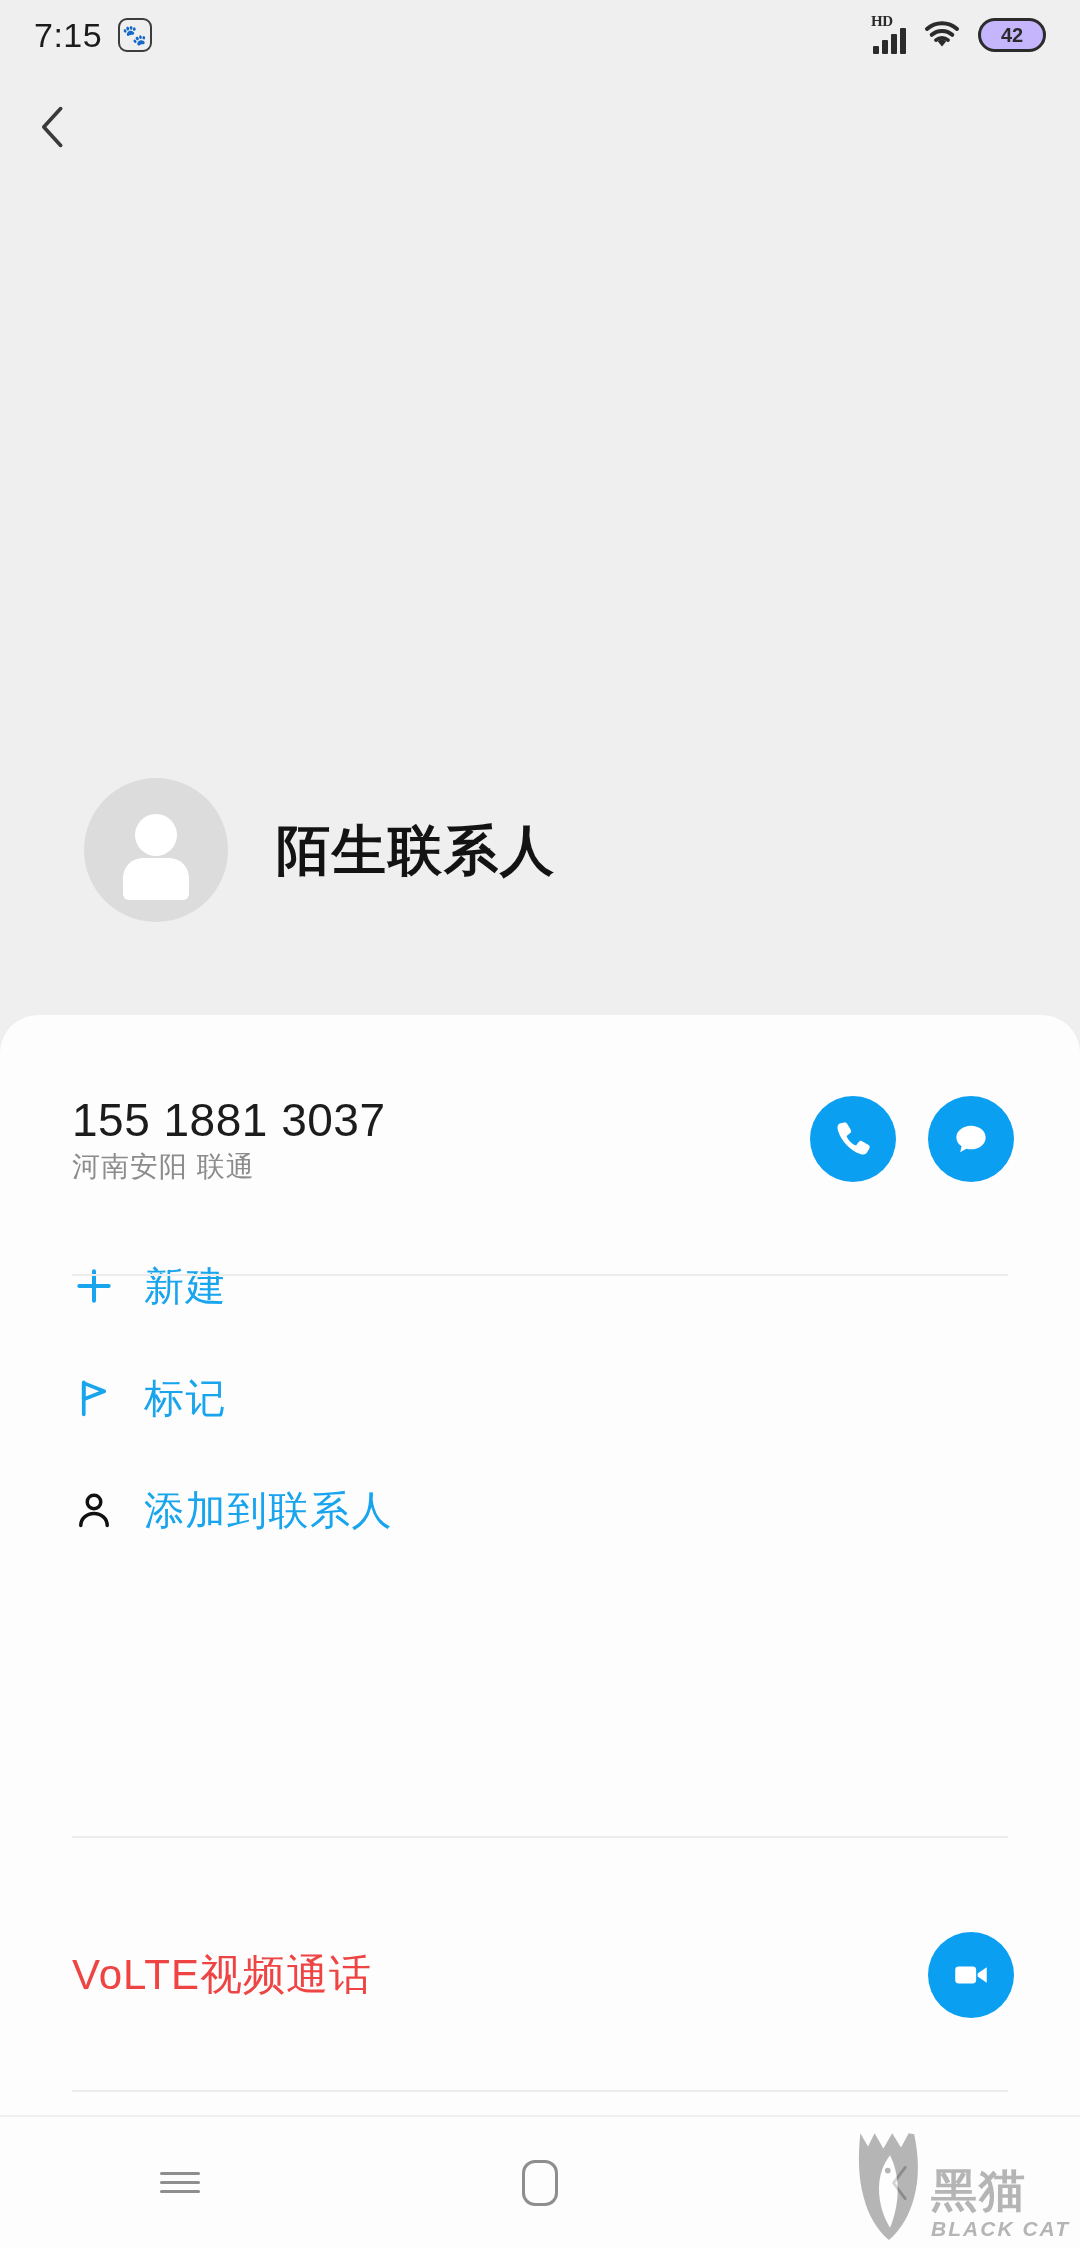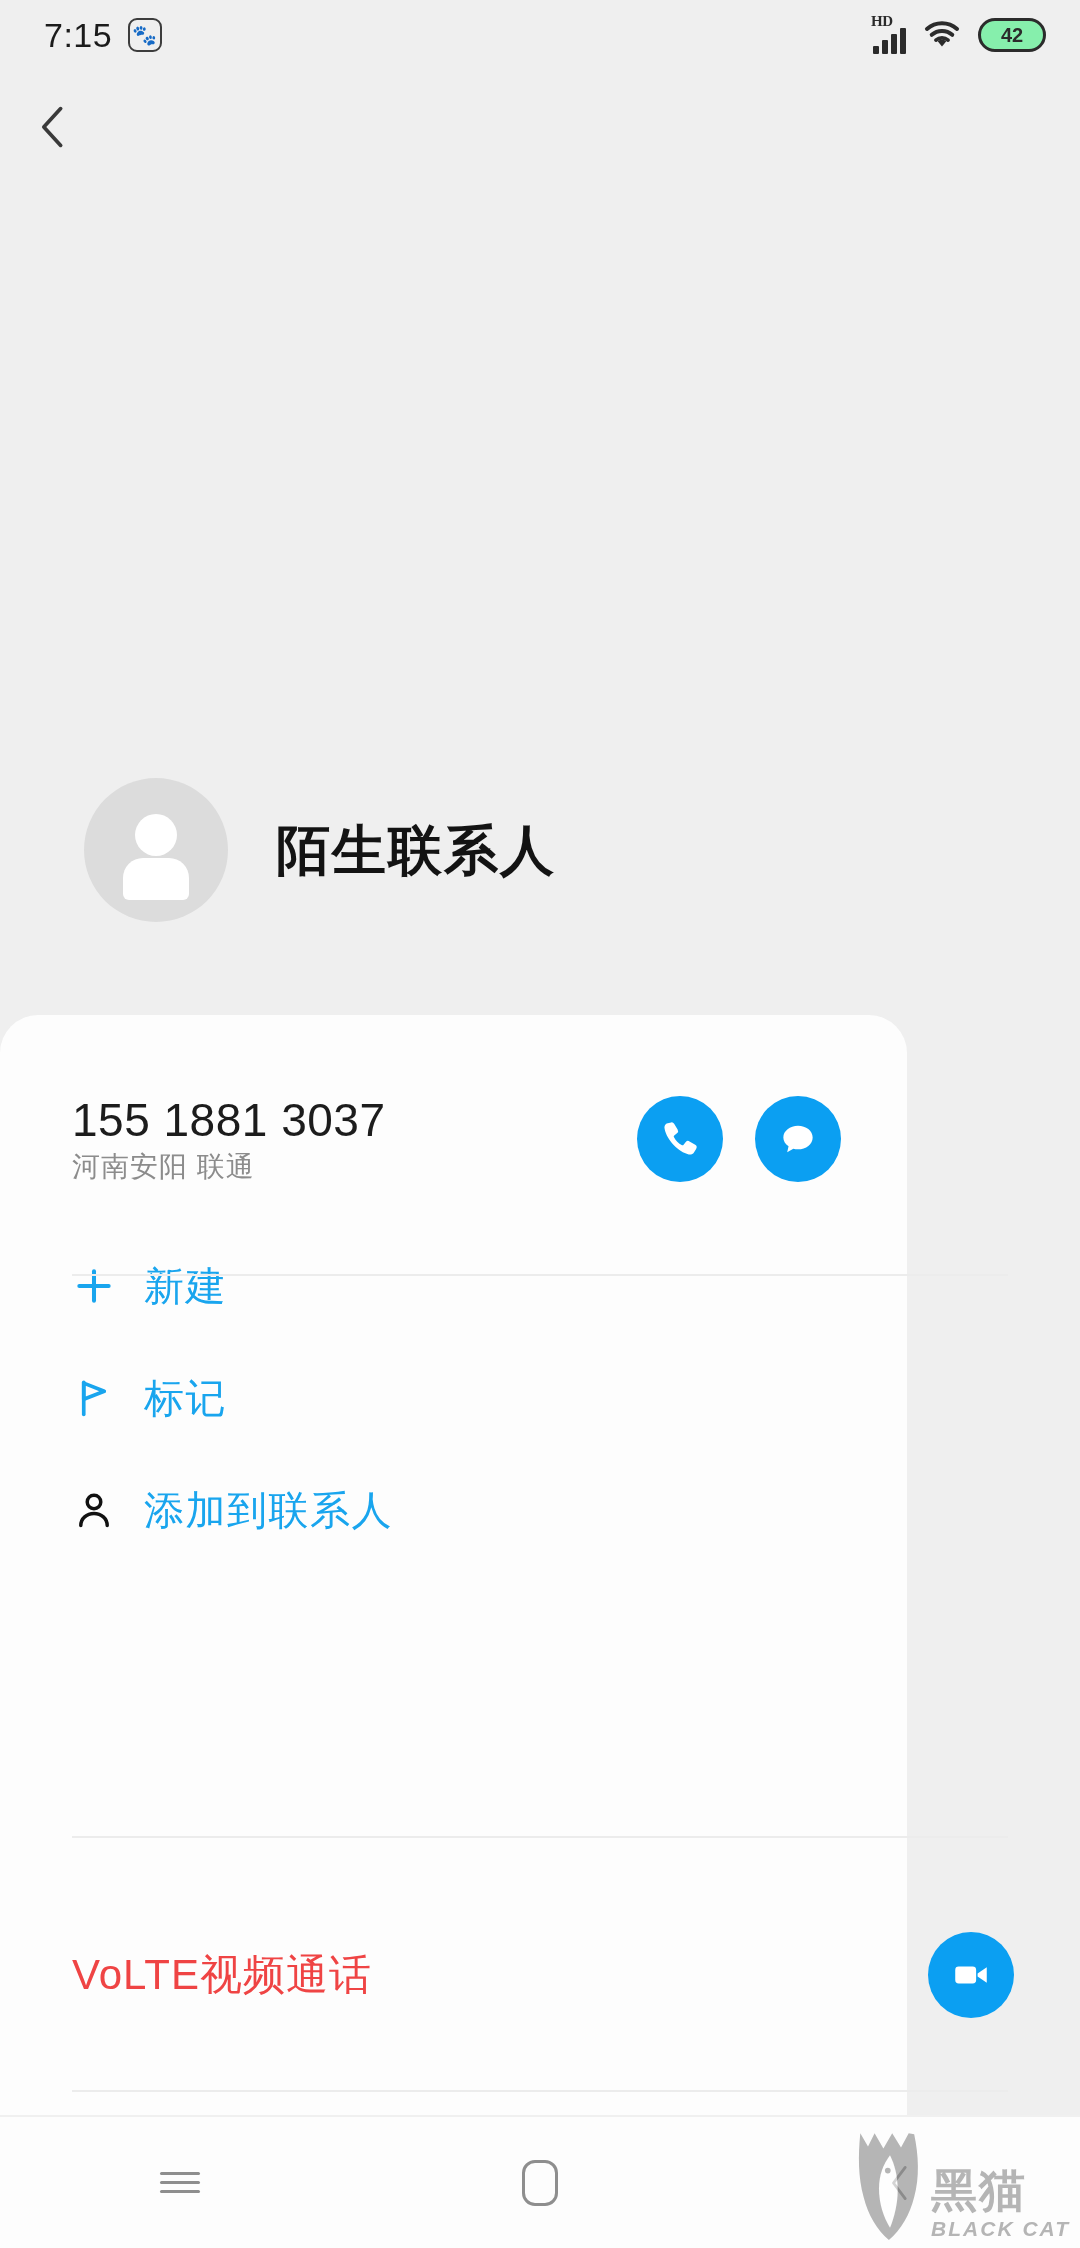--- a/index.html
+++ b/index.html
@@ -15,21 +15,21 @@
     background:#efefef;
   }
 
   
   .status-bar {
     position:absolute; top:0; left:0;
     width:1080px; height:70px;
     display:flex; align-items:center;
     padding:0 34px;
   }
-  .status-left { display:flex; align-items:flex-end; gap:16px;margin-left:10px; }
+  .status-left { display:flex; align-items:flex-end; gap:16px; }
   .status-time {
     font-size:34px; font-weight:400; color:#1b1b1b;
     letter-spacing:0.5px; line-height:1;
   }
   .baidu-icon {
     width:34px; height:34px;
     border:2.5px solid #3c3c3c;
     border-radius:9px;
     display:flex; align-items:center; justify-content:center;
     font-size:20px; color:#3c3c3c; line-height:1;
@@ -48,21 +48,21 @@
   .bars i { display:block; width:6px; background:#2b2b2b; border-radius:1px; }
   .bars i:nth-child(1){ height:8px; }
   .bars i:nth-child(2){ height:14px; }
   .bars i:nth-child(3){ height:20px; }
   .bars i:nth-child(4){ height:26px; }
   .wifi-icon { width:40px; height:32px; }
   .battery {
     width:68px; height:34px;
     border:3px solid #2b2b2b; border-radius:17px;
     display:flex; align-items:center; justify-content:center;
-    background:#86efac;
+    background:#c4b5fd;
   }
   .battery span { font-size:20px; font-weight:600; color:#2b2b2b; line-height:1; }
 
   
   .back-btn {
     position:absolute; top:82px; left:8px;
     width:90px; height:90px;
     display:flex; align-items:center; justify-content:center;
   }
   .back-btn svg { width:34px; height:46px; }
@@ -96,21 +96,21 @@
   }
   .contact-name {
     margin-left:48px;
     font-size:54px; font-weight:700; color:#131313;
     letter-spacing:2px; line-height:1;
   }
 
   
   .card {
     position:absolute; left:0; top:1015px;
-    width:907px; height:1100px;
+    width:1080px; height:1100px;
     background:#fdfdfd;
     border-radius:38px 38px 0 0;
   }
 
   .phone-row {
     position:relative;
     display:flex; align-items:center;
     padding:80px 66px 0 72px;
   }
   .phone-info { flex:1; }

